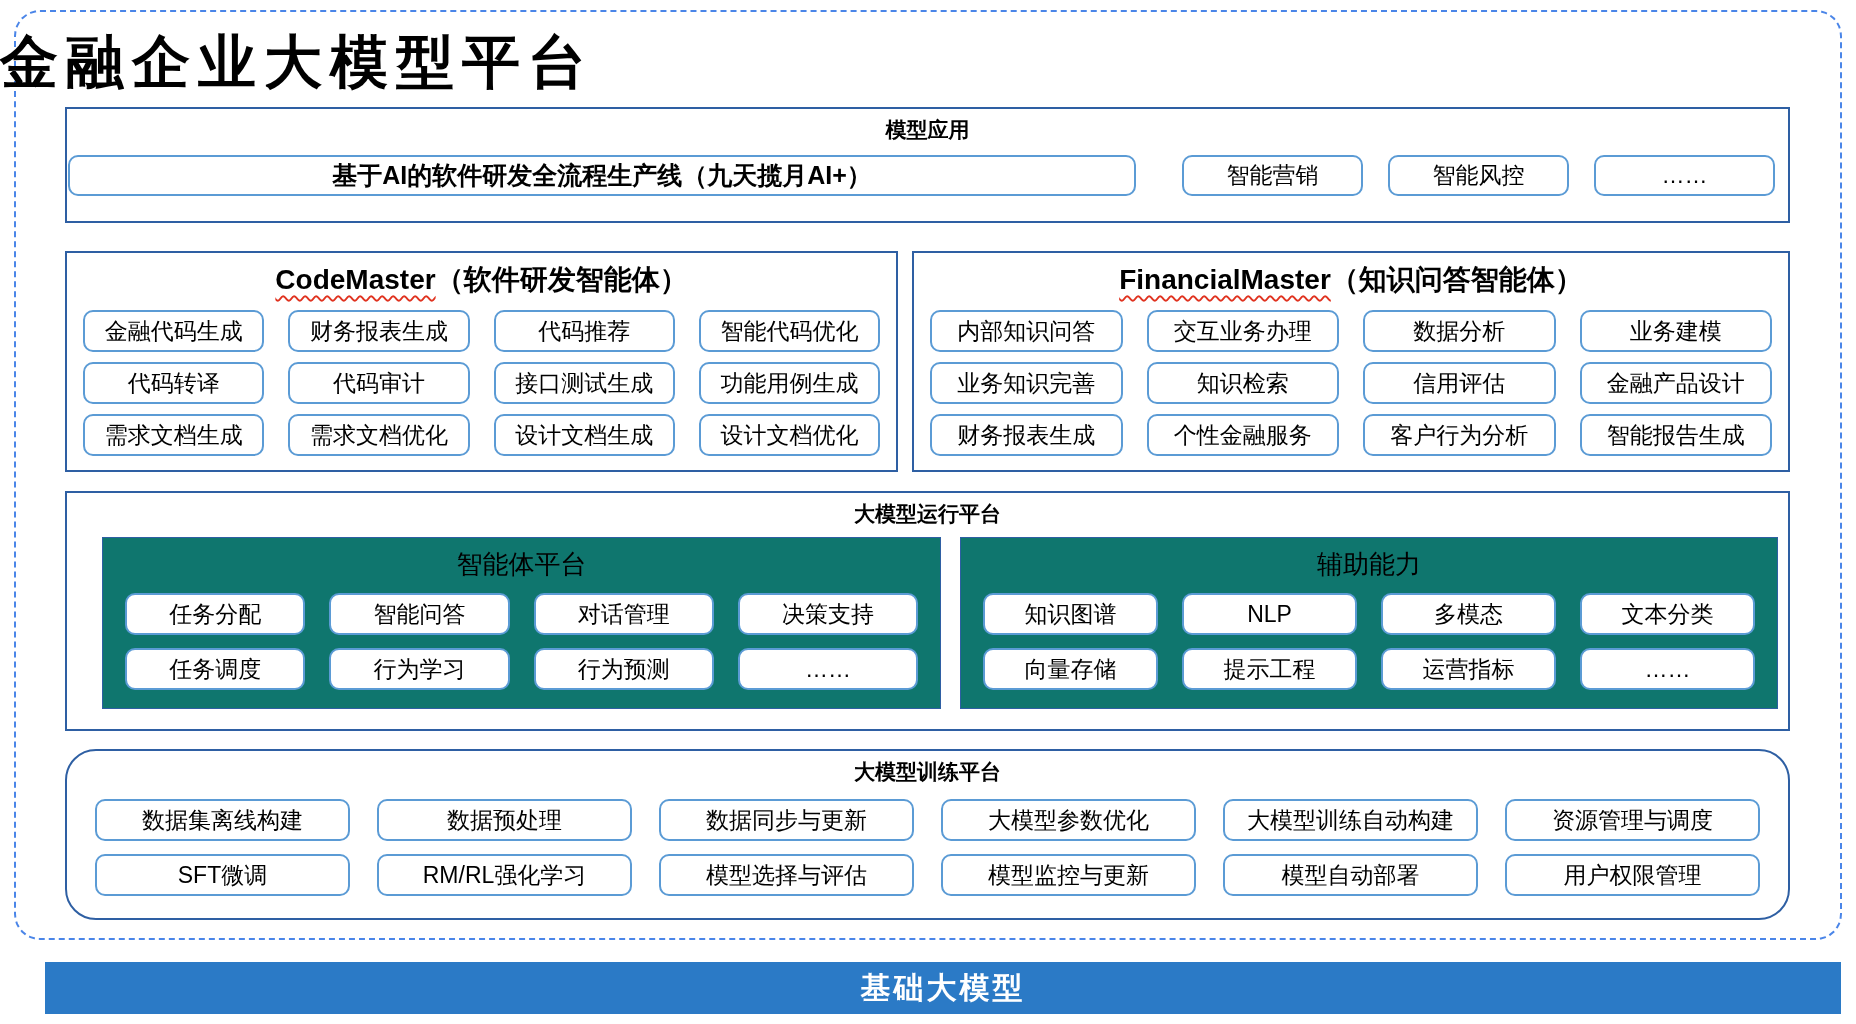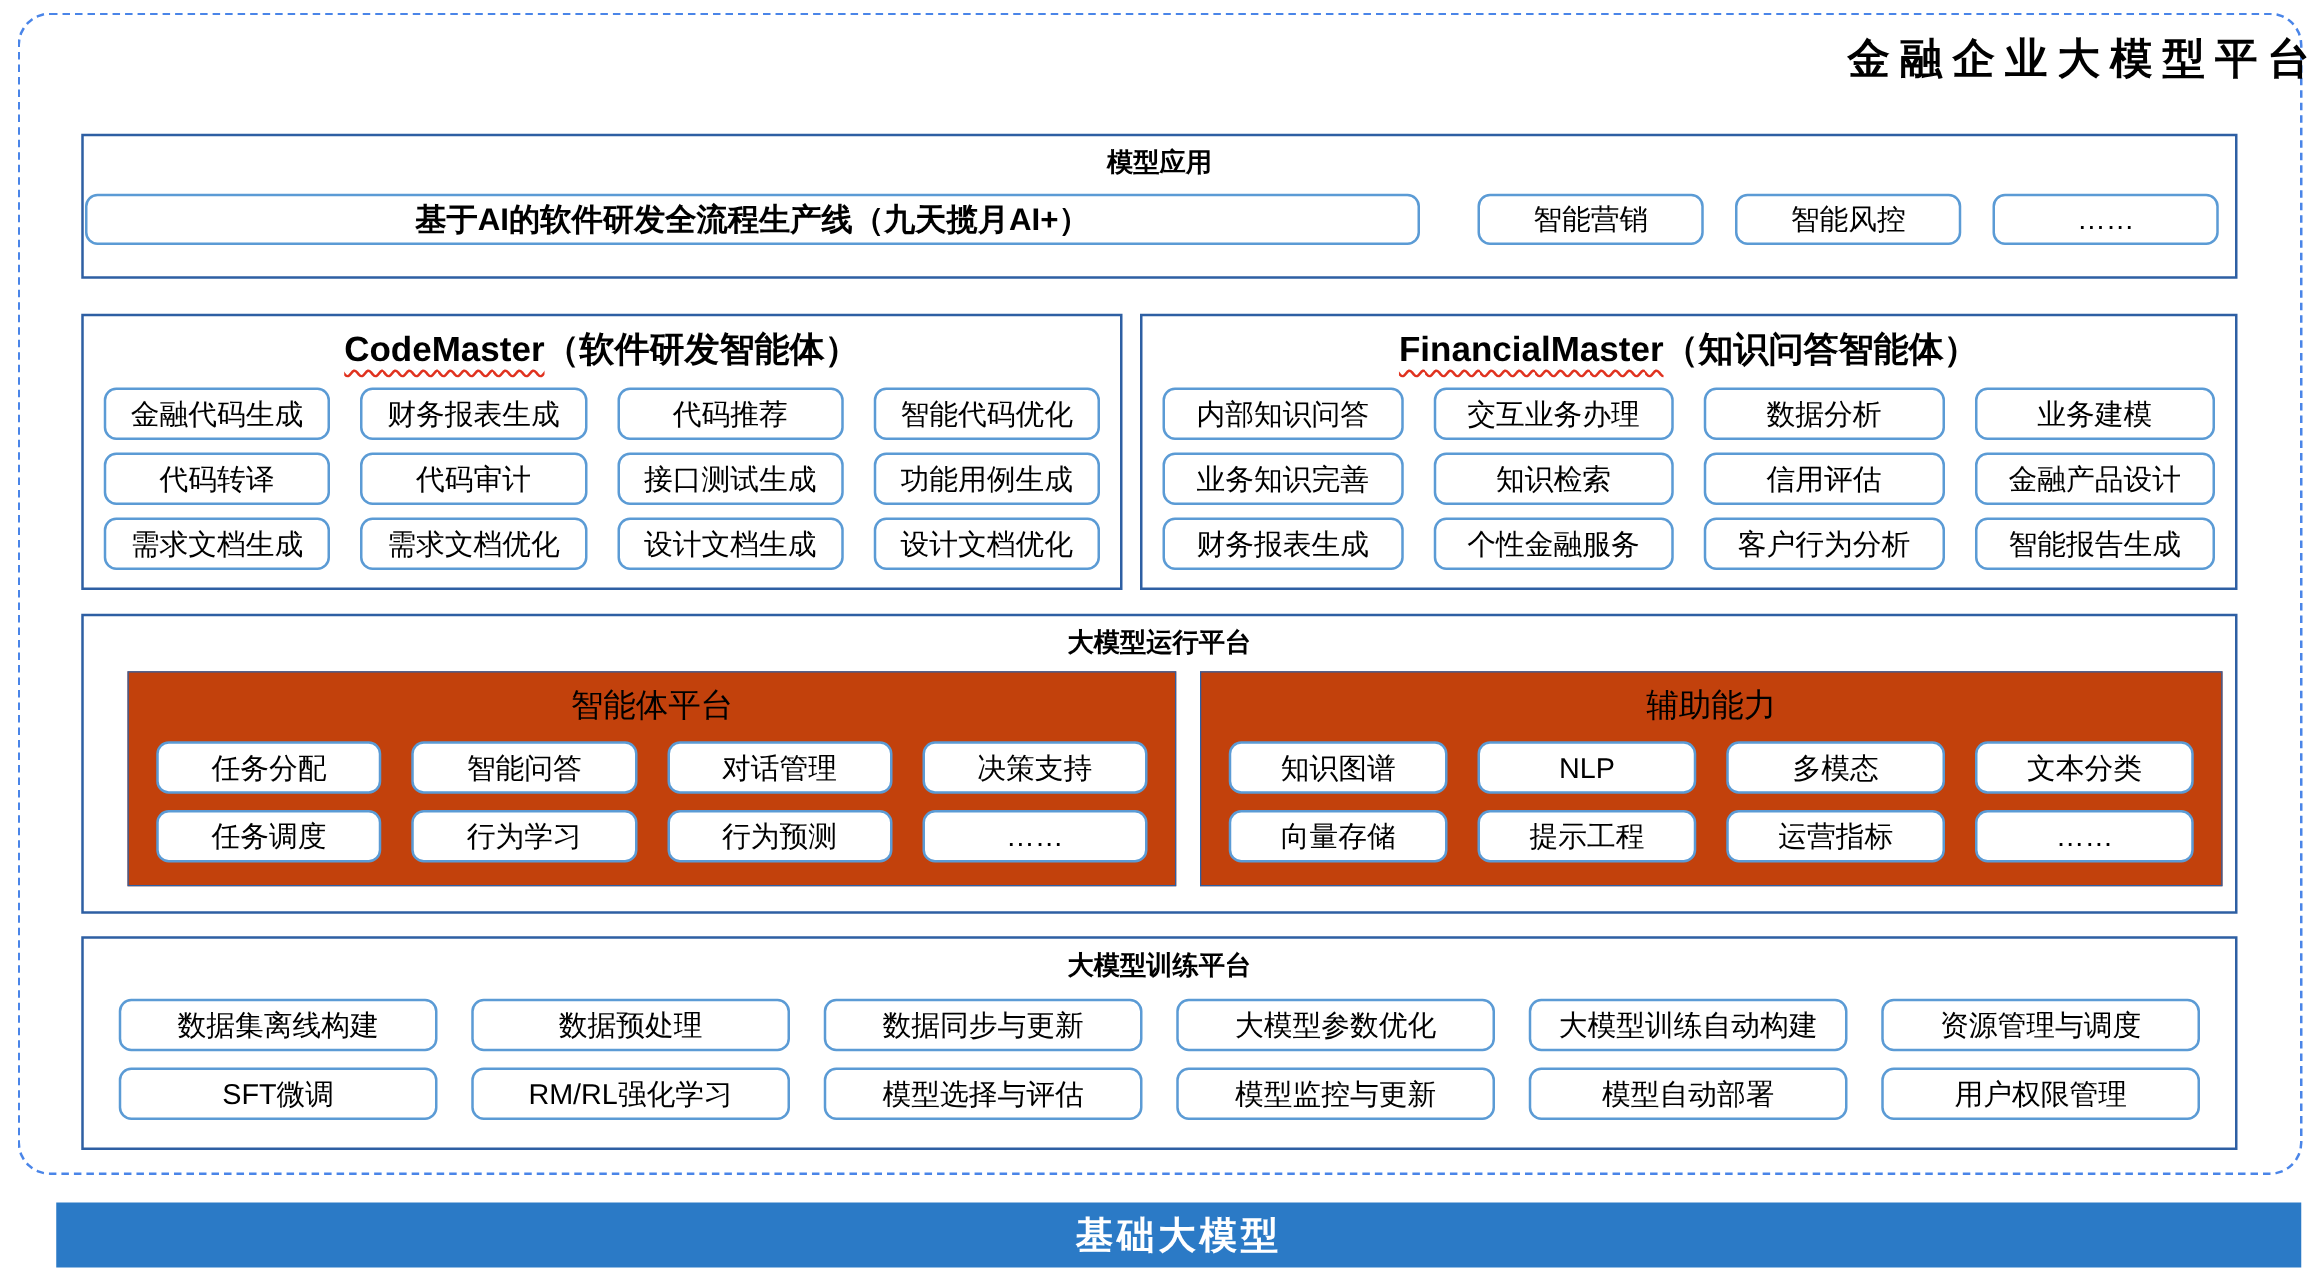--- a/index.html
+++ b/index.html
@@ -10,23 +10,23 @@
     overflow: hidden;
     font-family: "Liberation Sans", "DejaVu Sans", sans-serif;
     color: #000;
   }
   .outer-dashed {
     position: absolute; left: 14px; top: 10px; width: 1828px; height: 930px;
     border: 2px dashed #4a85e8; border-radius: 26px;
   }
   .title {
     position: absolute; top: 24px; left: 0; width: 100%;
-    text-align: right;
+    text-align: left;
     font-family: "DejaVu Serif", "Liberation Serif", serif;
-    font-weight: 700; font-size: 34px; letter-spacing: 8px;
+    font-weight: 700; font-size: 58px; letter-spacing: 8px;
   }
   .box { position: absolute; border: 2px solid #2e5fa3; background: #fff; }
   .sec-header { text-align: center; font-weight: 700; font-size: 21px; padding-top: 7px; }
 
   .pill {
     height: 41px; border: 2px solid #5b9bd5; border-radius: 10px;
     display: flex; align-items: center; justify-content: center;
     font-size: 23px; background: #fff; white-space: nowrap; overflow: hidden;
   }
 
@@ -45,28 +45,28 @@
     text-decoration-line: underline; text-decoration-style: wavy;
     text-decoration-color: #e0321f; text-decoration-thickness: 2px;
     text-underline-offset: 6px;
   }
   .grid4 { display: grid; grid-template-columns: repeat(4, 1fr); gap: 10px 24px; }
   .grid4 .pill { height: 42px; }
 
   
   .sec-runtime { left: 65px; top: 491px; width: 1725px; height: 240px; }
   .runtime-row { display: flex; gap: 19px; padding: 9px 10px 0 35px; }
-  .subbox { border: 1.5px solid #2e5fa3; height: 172px; padding: 0 22px; background: #c2410c; }
+  .subbox { border: 1.5px solid #2e5fa3; height: 172px; padding: 0 22px; background: #0f766e; }
   .subbox-left { flex: 0 0 839px; }
   .subbox-right { flex: 1; }
   .sub-header { text-align: center; font-size: 26px; padding: 9px 0 11px; font-weight: 400; }
   .subbox .grid4 { gap: 13px 24px; }
 
   
-  .sec-training { left: 65px; top: 749px; width: 1725px; height: 171px; }
+  .sec-training { left: 65px; top: 749px; width: 1725px; height: 171px; border-radius: 31px; }
   .grid6 { display: grid; grid-template-columns: repeat(6, 1fr); gap: 13px 27px; padding: 13px 28px 0; }
   .grid6 .pill { height: 42px; }
 
   
   .footer {
     position: absolute; left: 30px; top: 962px; width: 1796px; height: 52px;
     background: #2b7ac6; color: #fff;
     display: flex; align-items: center; justify-content: center;
     font-size: 30px; font-weight: 700; letter-spacing: 3px; margin-left: 15px;
   }

